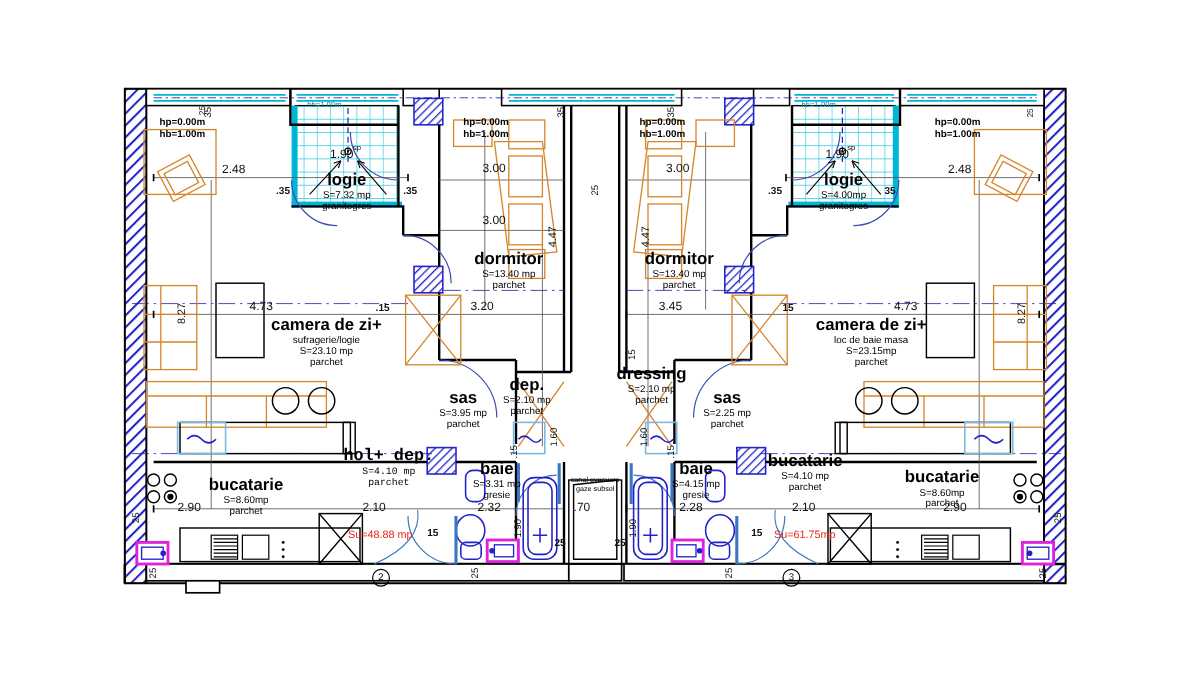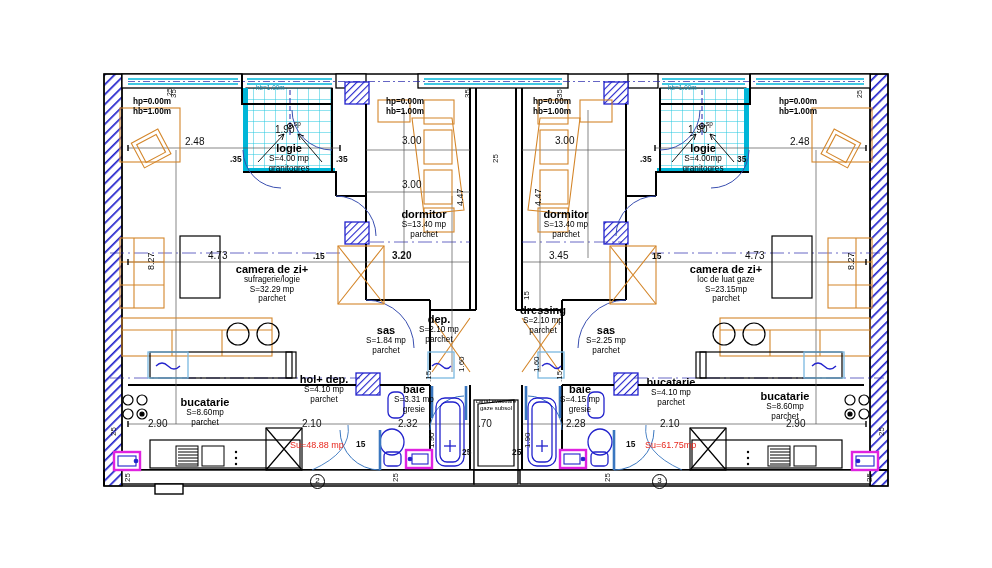--- a/index.html
+++ b/index.html
@@ -2,21 +2,21 @@
 <html><head>
 <meta charset="utf-8">
 <style>
   html,body{margin:0;padding:0;background:#ffffff;}
   body{width:992px;height:568px;overflow:hidden;
        font-family:"Liberation Sans","DejaVu Sans",sans-serif;}
   #plan{position:relative;width:992px;height:568px;background:#fff;}
   svg.layer{position:absolute;left:0;top:0;width:992px;height:568px;}
   .lbl{position:absolute;white-space:nowrap;color:#000;line-height:1.12;}
   .room{text-align:center;font-size:8.2px;}
-  .room b{font-weight:bold;font-size:11px;display:block;}
+  .room b{font-weight:bold;font-size:14px;display:block;}
   .dim{font-size:10px;color:#111;}
   .dimsm{font-size:8.4px;color:#111;font-weight:bold;}
   .vdim{font-size:9px;color:#111;transform-origin:left top;}
   .hp{font-size:8.2px;font-weight:bold;color:#000;line-height:1.2;}
   .su{font-size:9px;color:#e8281e;}
   .tiny{font-size:6.4px;color:#000;}
   .circnum{position:absolute;width:13px;height:13px;border:1px solid #000;
            border-radius:50%;font-size:8px;text-align:center;line-height:12px;color:#000;}
 </style>
 </head>
@@ -417,21 +417,21 @@
 <div class="lbl hp" style="left:779px;top:97px;">
   <span>hp=0.00m</span><br><span>hb=1.00m</span>
 </div>
 <div class="lbl tiny" style="left:256px;top:84px;color:#1188aa;">hb=1.00m</div>
 <div class="lbl tiny" style="left:668px;top:84px;color:#1188aa;">hb=1.00m</div>
 <div class="lbl tiny" style="left:294px;top:120px;">sp</div>
 <div class="lbl tiny" style="left:706px;top:120px;">sp</div>
 
 <div class="lbl room" style="left:245px;top:142px;width:88px;">
   <b>logie</b>
-  <span>S=4.00 mp</span><br>
+  <span>S=7.32 mp</span><br>
   <span>granitogres</span>
 </div>
 <div class="lbl dim" style="left:275px;top:124px;">1.90</div>
 
 <div class="lbl room" style="left:659px;top:142px;width:88px;">
   <b>logie</b>
   <span>S=4.00mp</span><br>
   <span>granitogres</span>
 </div>
 <div class="lbl dim" style="left:688px;top:124px;">1.90</div>
@@ -444,34 +444,34 @@
 
 <div class="lbl room" style="left:524px;top:208px;width:84px;">
   <b>dormitor</b>
   <span>S=13.40 mp</span><br>
   <span>parchet</span>
 </div>
 
 <div class="lbl room" style="left:192px;top:263px;width:160px;">
   <b>camera de zi+</b>
   <span>sufragerie/logie</span><br>
-  <span>S=32.29 mp</span><br>
+  <span>S=23.10 mp</span><br>
   <span>parchet</span>
 </div>
 
 <div class="lbl room" style="left:646px;top:263px;width:160px;">
   <b>camera de zi+</b>
-  <span>loc de luat gaze</span><br>
+  <span>loc de baie masa</span><br>
   <span>S=23.15mp</span><br>
   <span>parchet</span>
 </div>
 
 <div class="lbl room" style="left:355px;top:324px;width:62px;">
   <b>sas</b>
-  <span>S=1.84 mp</span><br>
+  <span>S=3.95 mp</span><br>
   <span>parchet</span>
 </div>
 
 <div class="lbl room" style="left:575px;top:324px;width:62px;">
   <b>sas</b>
   <span>S=2.25 mp</span><br>
   <span>parchet</span>
 </div>
 
 <div class="lbl room" style="left:411px;top:313px;width:56px;">
@@ -479,21 +479,21 @@
   <span>S=2.10 mp</span><br>
   <span>parchet</span>
 </div>
 
 <div class="lbl room" style="left:512px;top:304px;width:62px;">
   <b>dressing</b>
   <span>S=2.10 mp</span><br>
   <span>parchet</span>
 </div>
 
-<div class="lbl room" style="left:285px;top:373px;width:78px;">
+<div class="lbl room" style="left:285px;top:373px;width:78px;font-family:Liberation Mono, monospace;">
   <b>hol+ dep.</b>
   <span>S=4.10 mp</span><br>
   <span>parchet</span>
 </div>
 
 <div class="lbl room" style="left:632px;top:376px;width:78px;">
   <b>bucatarie</b>
   <span>S=4.10 mp</span><br>
   <span>parchet</span>
 </div>
@@ -527,21 +527,21 @@
 
 <div class="lbl su" style="left:290px;top:440px;">Su=48.88 mp</div>
 <div class="lbl su" style="left:645px;top:440px;">Su=61.75mp</div>
 
 <div class="lbl dim" style="left:185px;top:136px;">2.48</div>
 <div class="lbl dim" style="left:790px;top:136px;">2.48</div>
 <div class="lbl dim" style="left:208px;top:250px;">4.73</div>
 <div class="lbl dim" style="left:745px;top:250px;">4.73</div>
 <div class="lbl dimsm" style="left:313px;top:252px;">.15</div>
 <div class="lbl dimsm" style="left:652px;top:252px;">15</div>
-<div class="lbl dim" style="left:392px;top:250px;font-weight:bold;">3.20</div>
+<div class="lbl dim" style="left:392px;top:250px;">3.20</div>
 <div class="lbl dim" style="left:549px;top:250px;">3.45</div>
 <div class="lbl dim" style="left:402px;top:135px;">3.00</div>
 <div class="lbl dim" style="left:402px;top:179px;">3.00</div>
 <div class="lbl dim" style="left:555px;top:135px;">3.00</div>
 <div class="lbl dimsm" style="left:230px;top:155px;">.35</div>
 <div class="lbl dimsm" style="left:336px;top:155px;">.35</div>
 <div class="lbl dimsm" style="left:640px;top:155px;">.35</div>
 <div class="lbl dimsm" style="left:737px;top:155px;">35</div>
 <div class="lbl dim" style="left:148px;top:418px;">2.90</div>
 <div class="lbl dim" style="left:786px;top:418px;">2.90</div>

